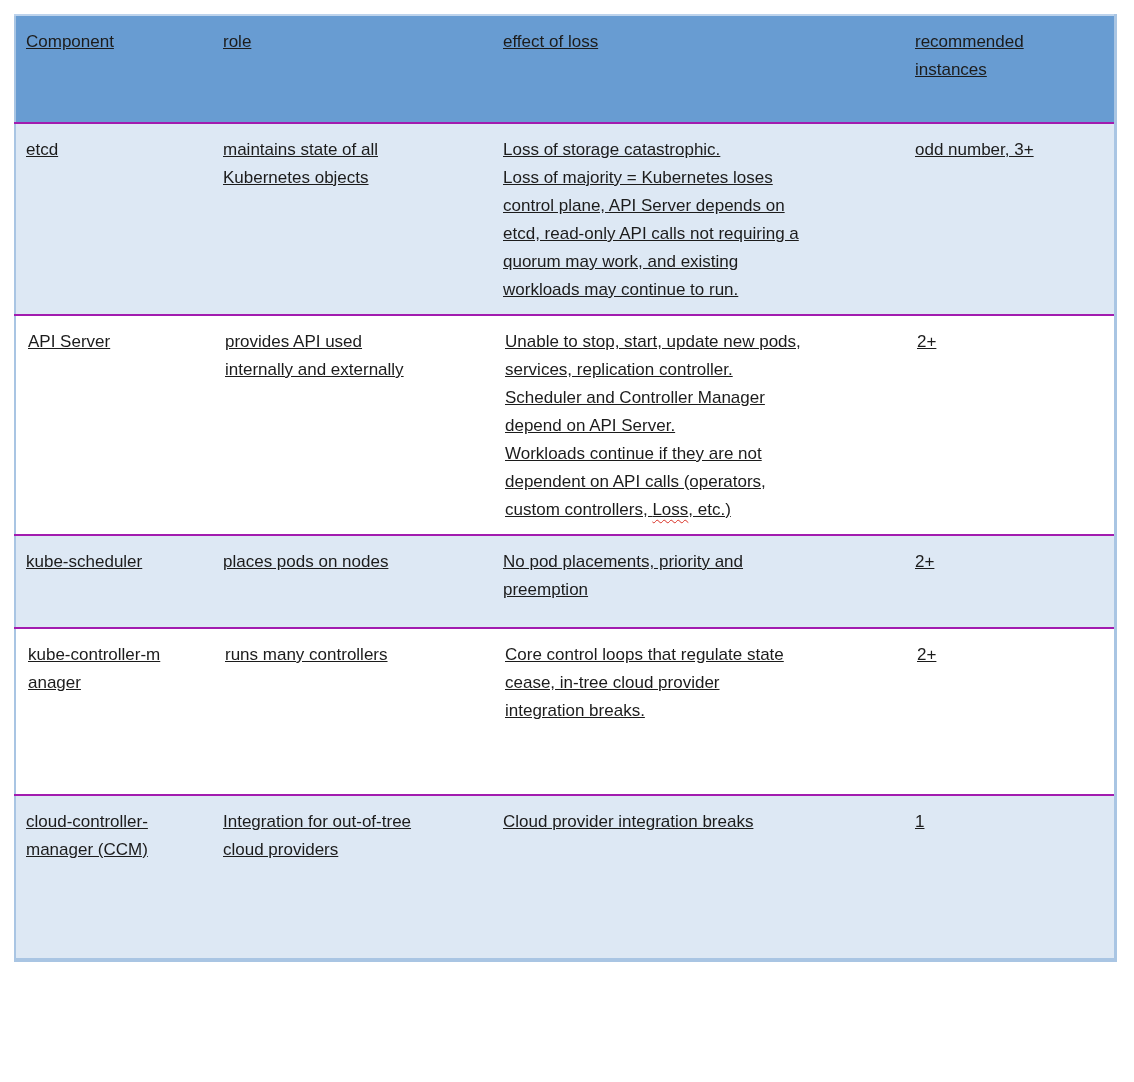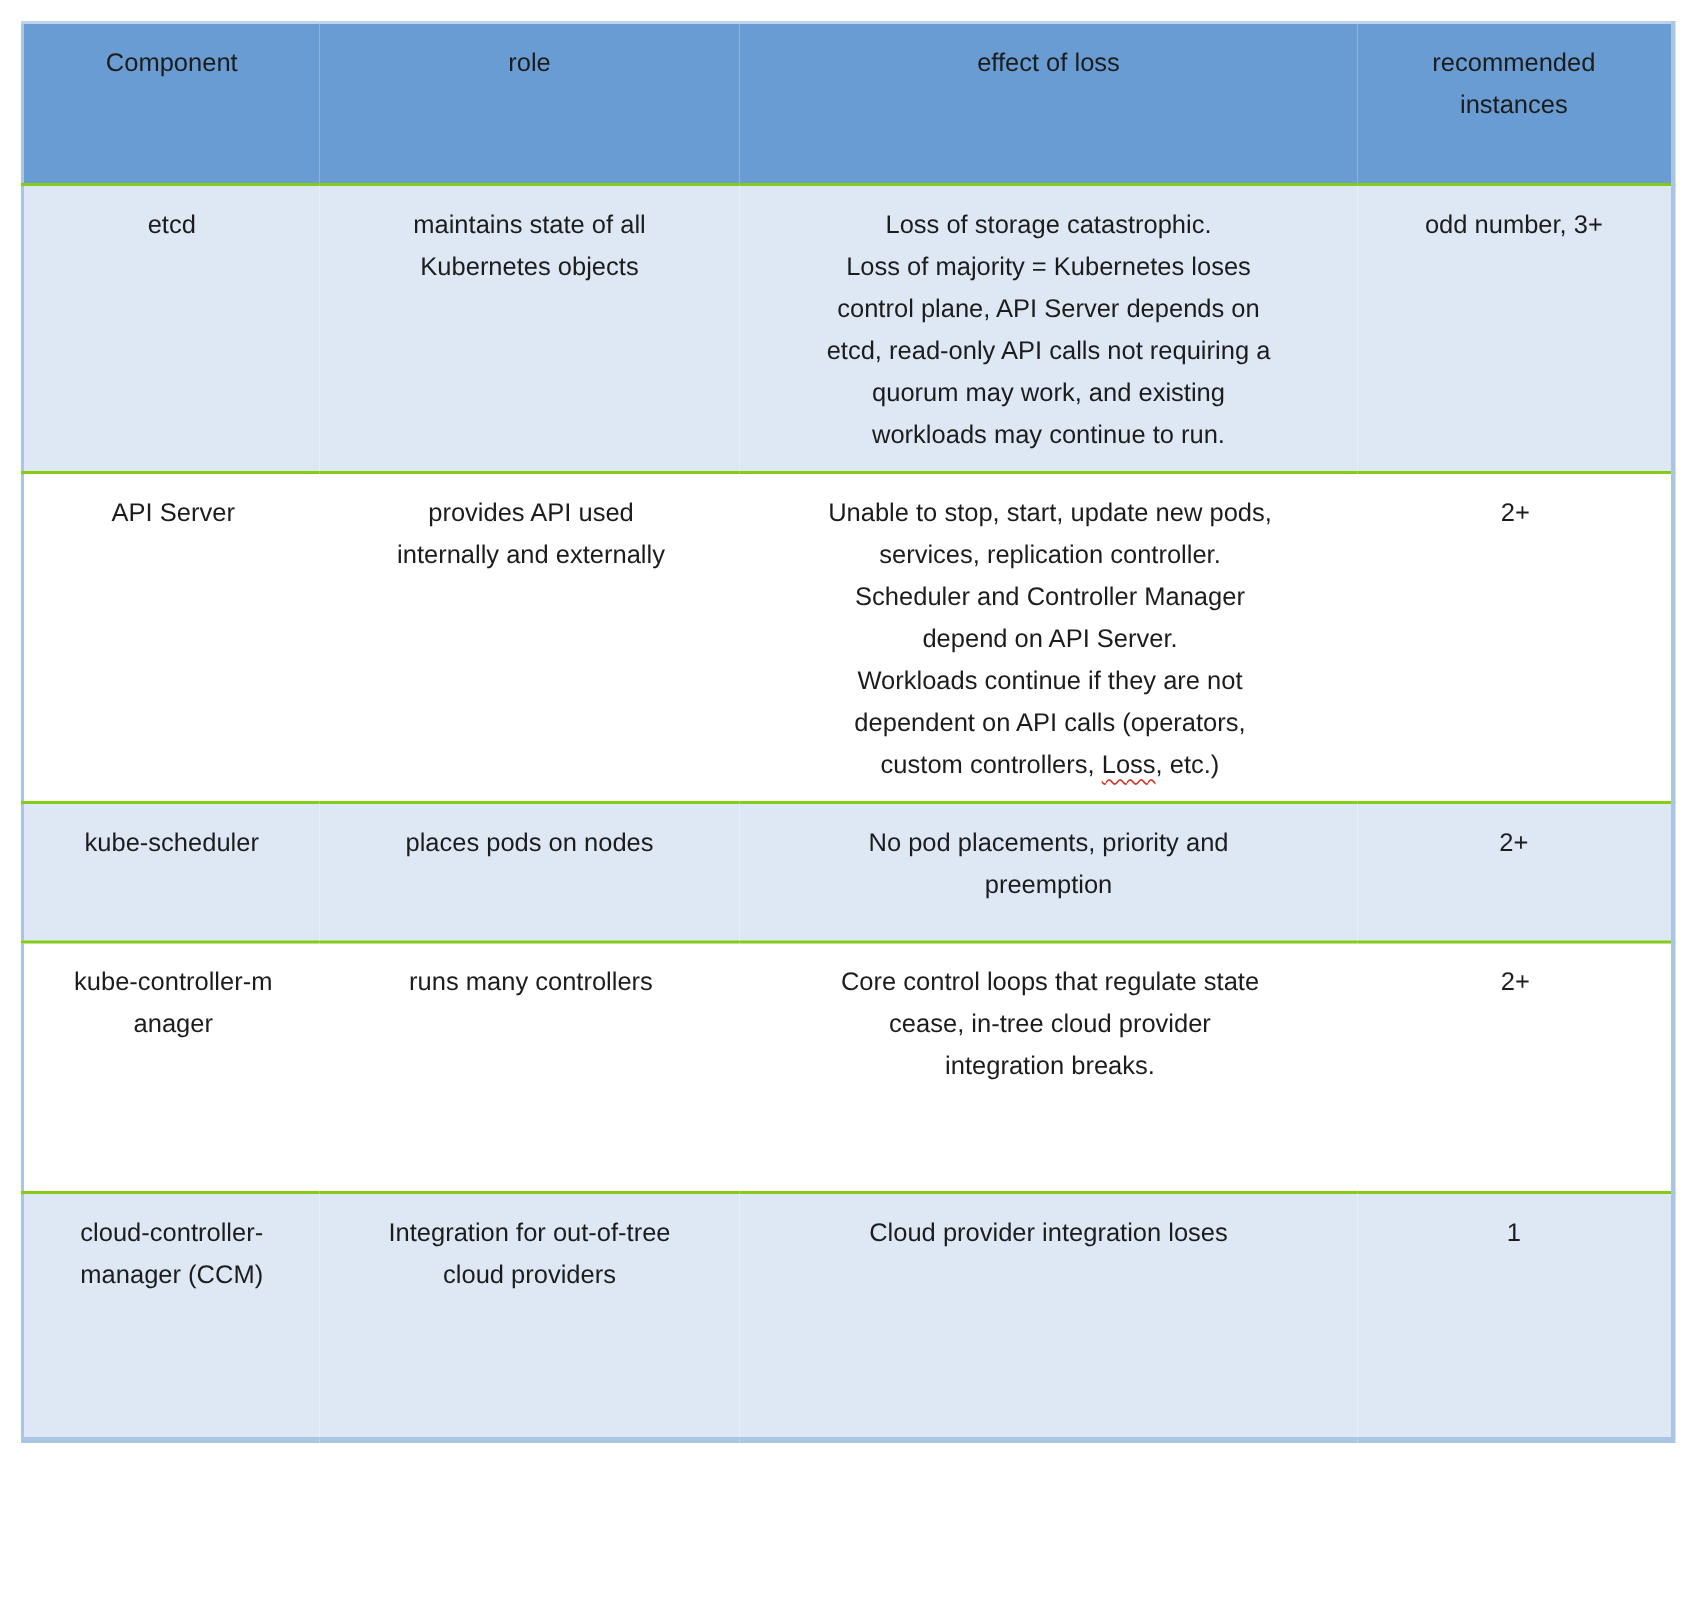--- a/index.html
+++ b/index.html
@@ -23,37 +23,38 @@
     border-right: 3px solid #a9c5e3;
     border-top: 2px solid #bdd3ec;
     border-bottom: 4px solid #a9c5e3;
   }
   col.c1 { width: 198px; }
   col.c2 { width: 280px; }
   col.c3 { width: 412px; }
   col.c4 { width: 210px; }
   th, td {
     vertical-align: top;
-    text-align: center;
+    text-align: left;
     font-weight: 400;
     font-size: 17px;
     line-height: 28px;
     color: #1c1c1c;
     padding: 12px 10px 10px 10px;
     white-space: pre-line;
     overflow-wrap: break-word;
     box-sizing: border-box;
+    text-decoration: underline;
   }
   thead tr {
     height: 108px;
   }
   thead th {
     background: #689cd2;
   }
-  tbody tr { border-top: 2px solid #84cc16; }
+  tbody tr { border-top: 2px solid #a21caf; }
   tbody tr.shaded td { background: #dde8f4; }
   tbody tr.plain  td { background: #ffffff; padding-left: 12px; }
   tbody tr:nth-child(1) { height: 188px; }
   tbody tr:nth-child(2) { height: 217px; }
   tbody tr:nth-child(3) { height: 93px; }
   tbody tr:nth-child(4) { height: 167px; }
   tbody tr:nth-child(5) { height: 165px; }
   tbody tr:nth-child(6) { height: 136px; }
   .misspelled {
     text-decoration: underline;
@@ -124,18 +125,18 @@
           <td>Core control loops that regulate state
 cease, in-tree cloud provider
 integration breaks.</td>
           <td>2+</td>
         </tr>
         <tr class="shaded">
           <td>cloud-controller-
 manager (CCM)</td>
           <td>Integration for out-of-tree
 cloud providers</td>
-          <td>Cloud provider integration loses</td>
+          <td>Cloud provider integration breaks</td>
           <td>1</td>
         </tr>
       </tbody>
   </table>
 </div>
 
 </body></html>

